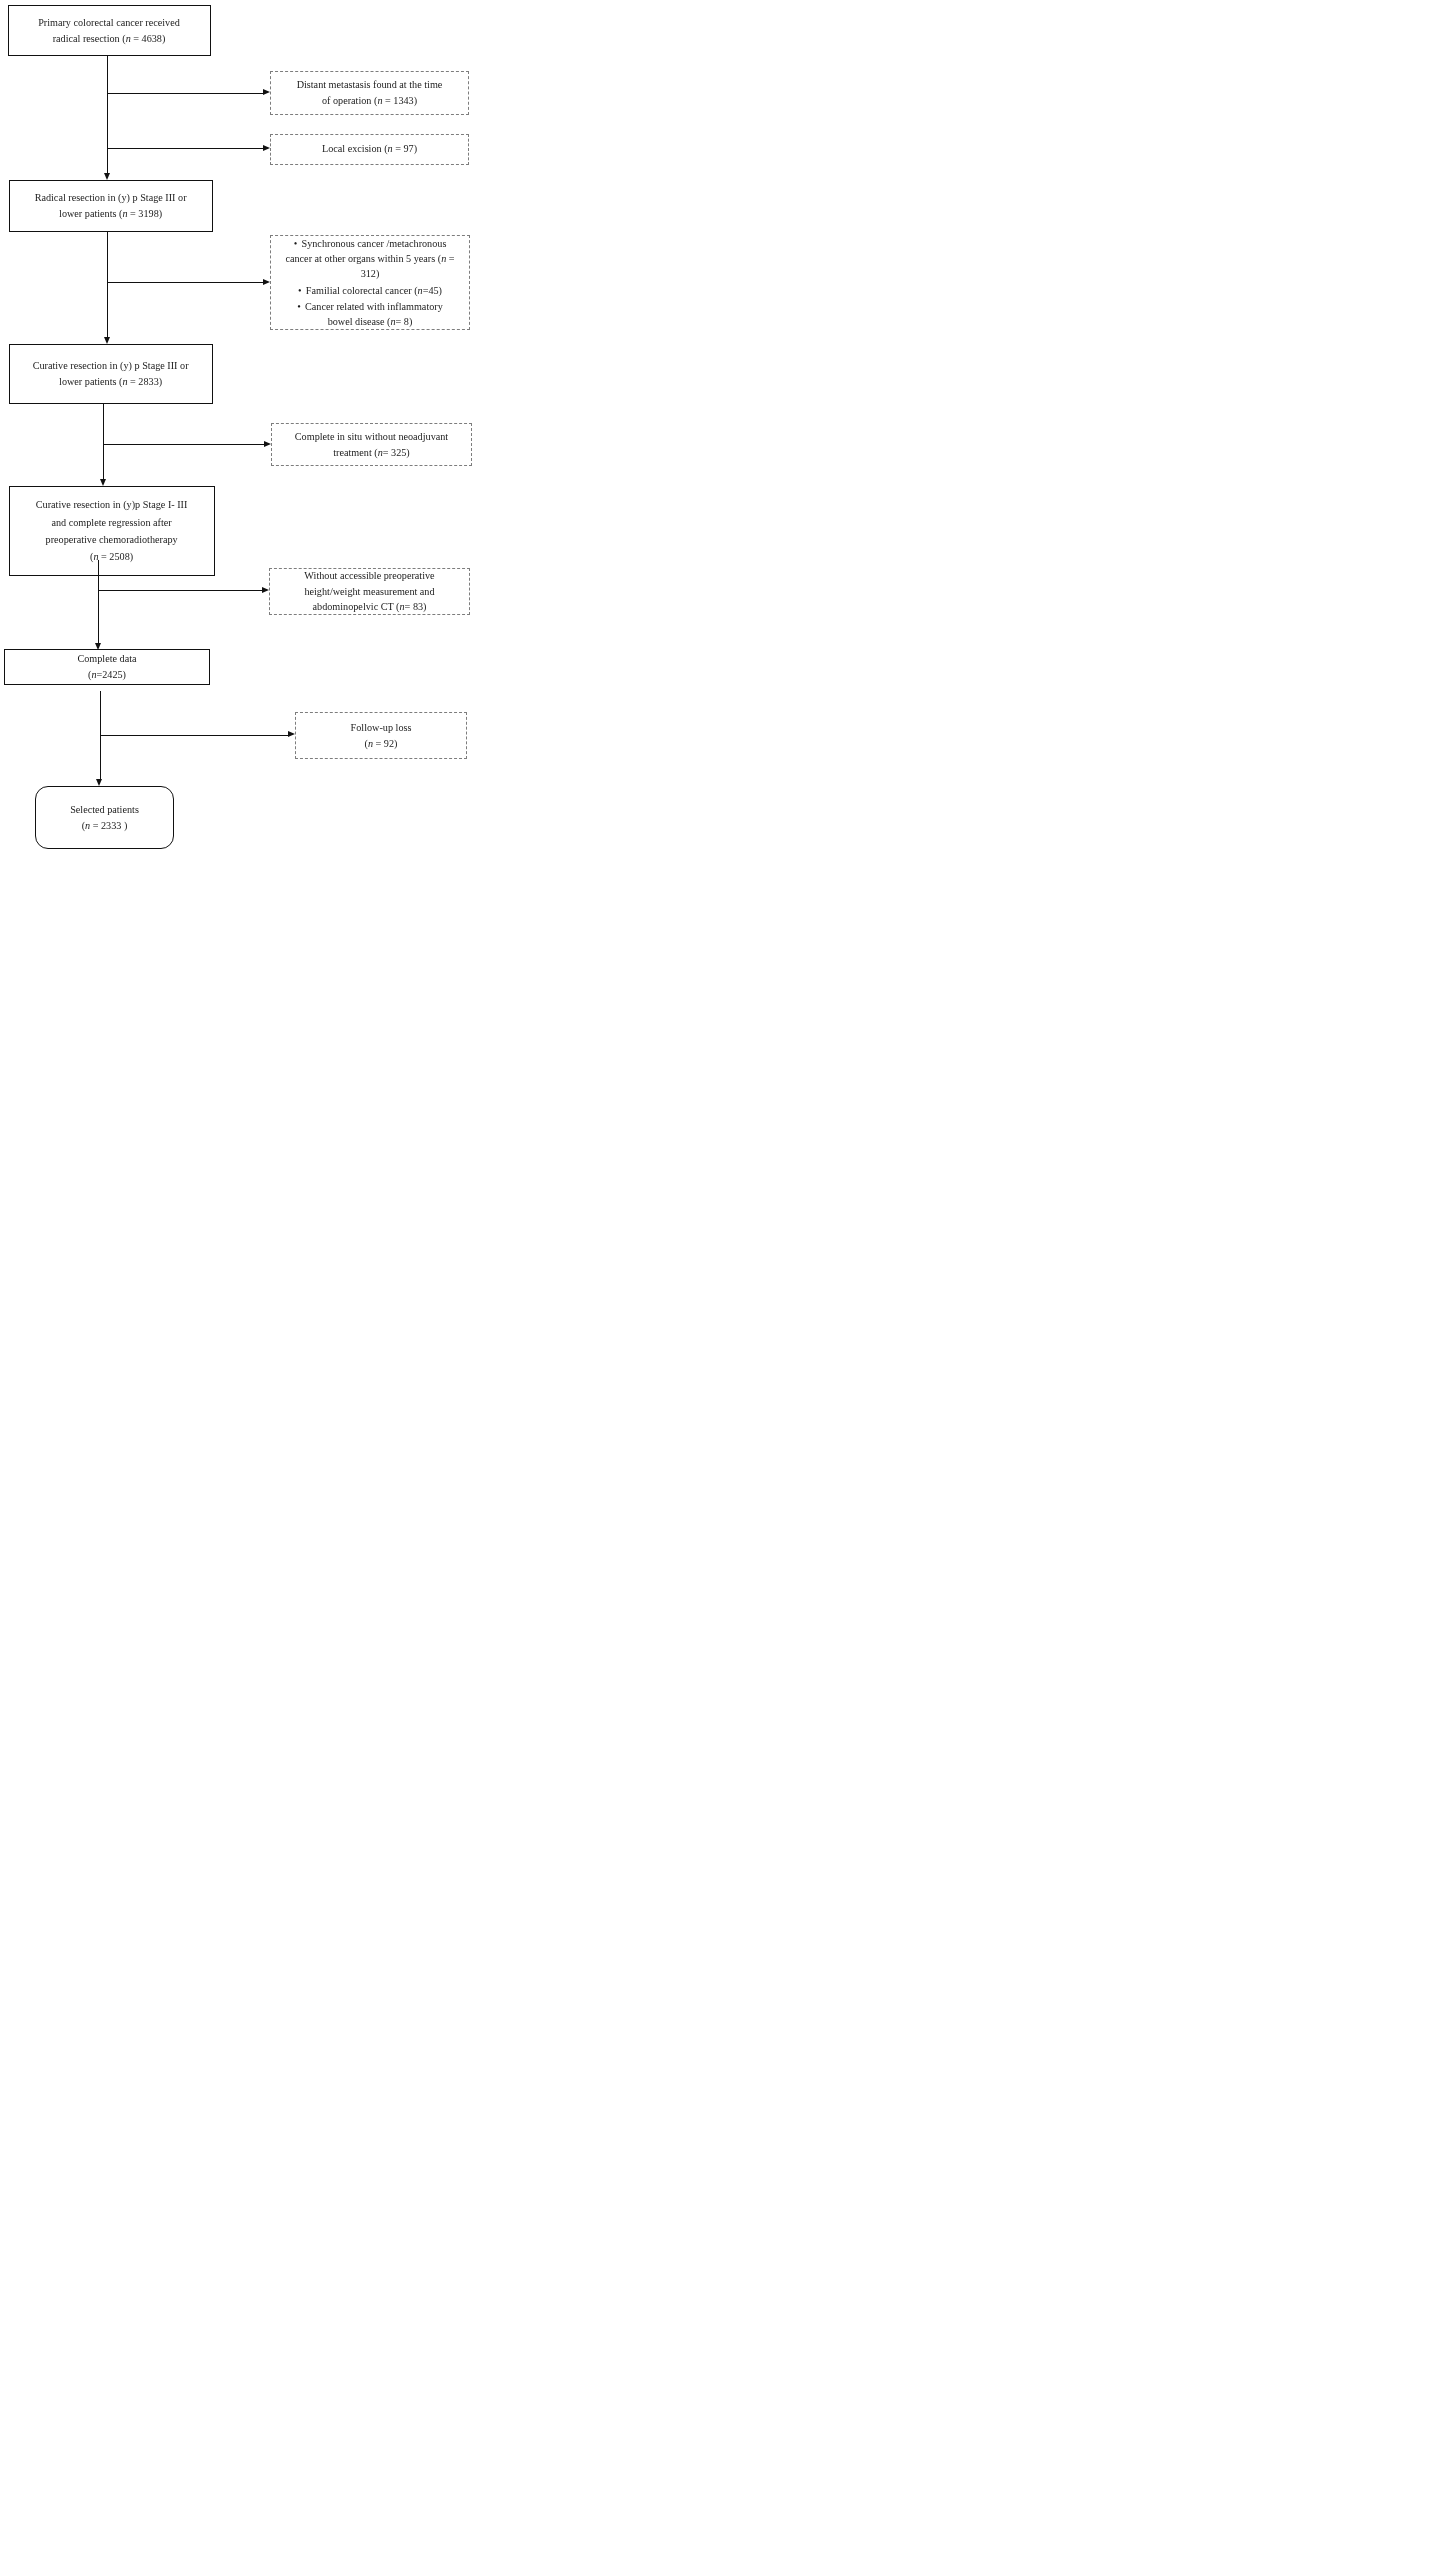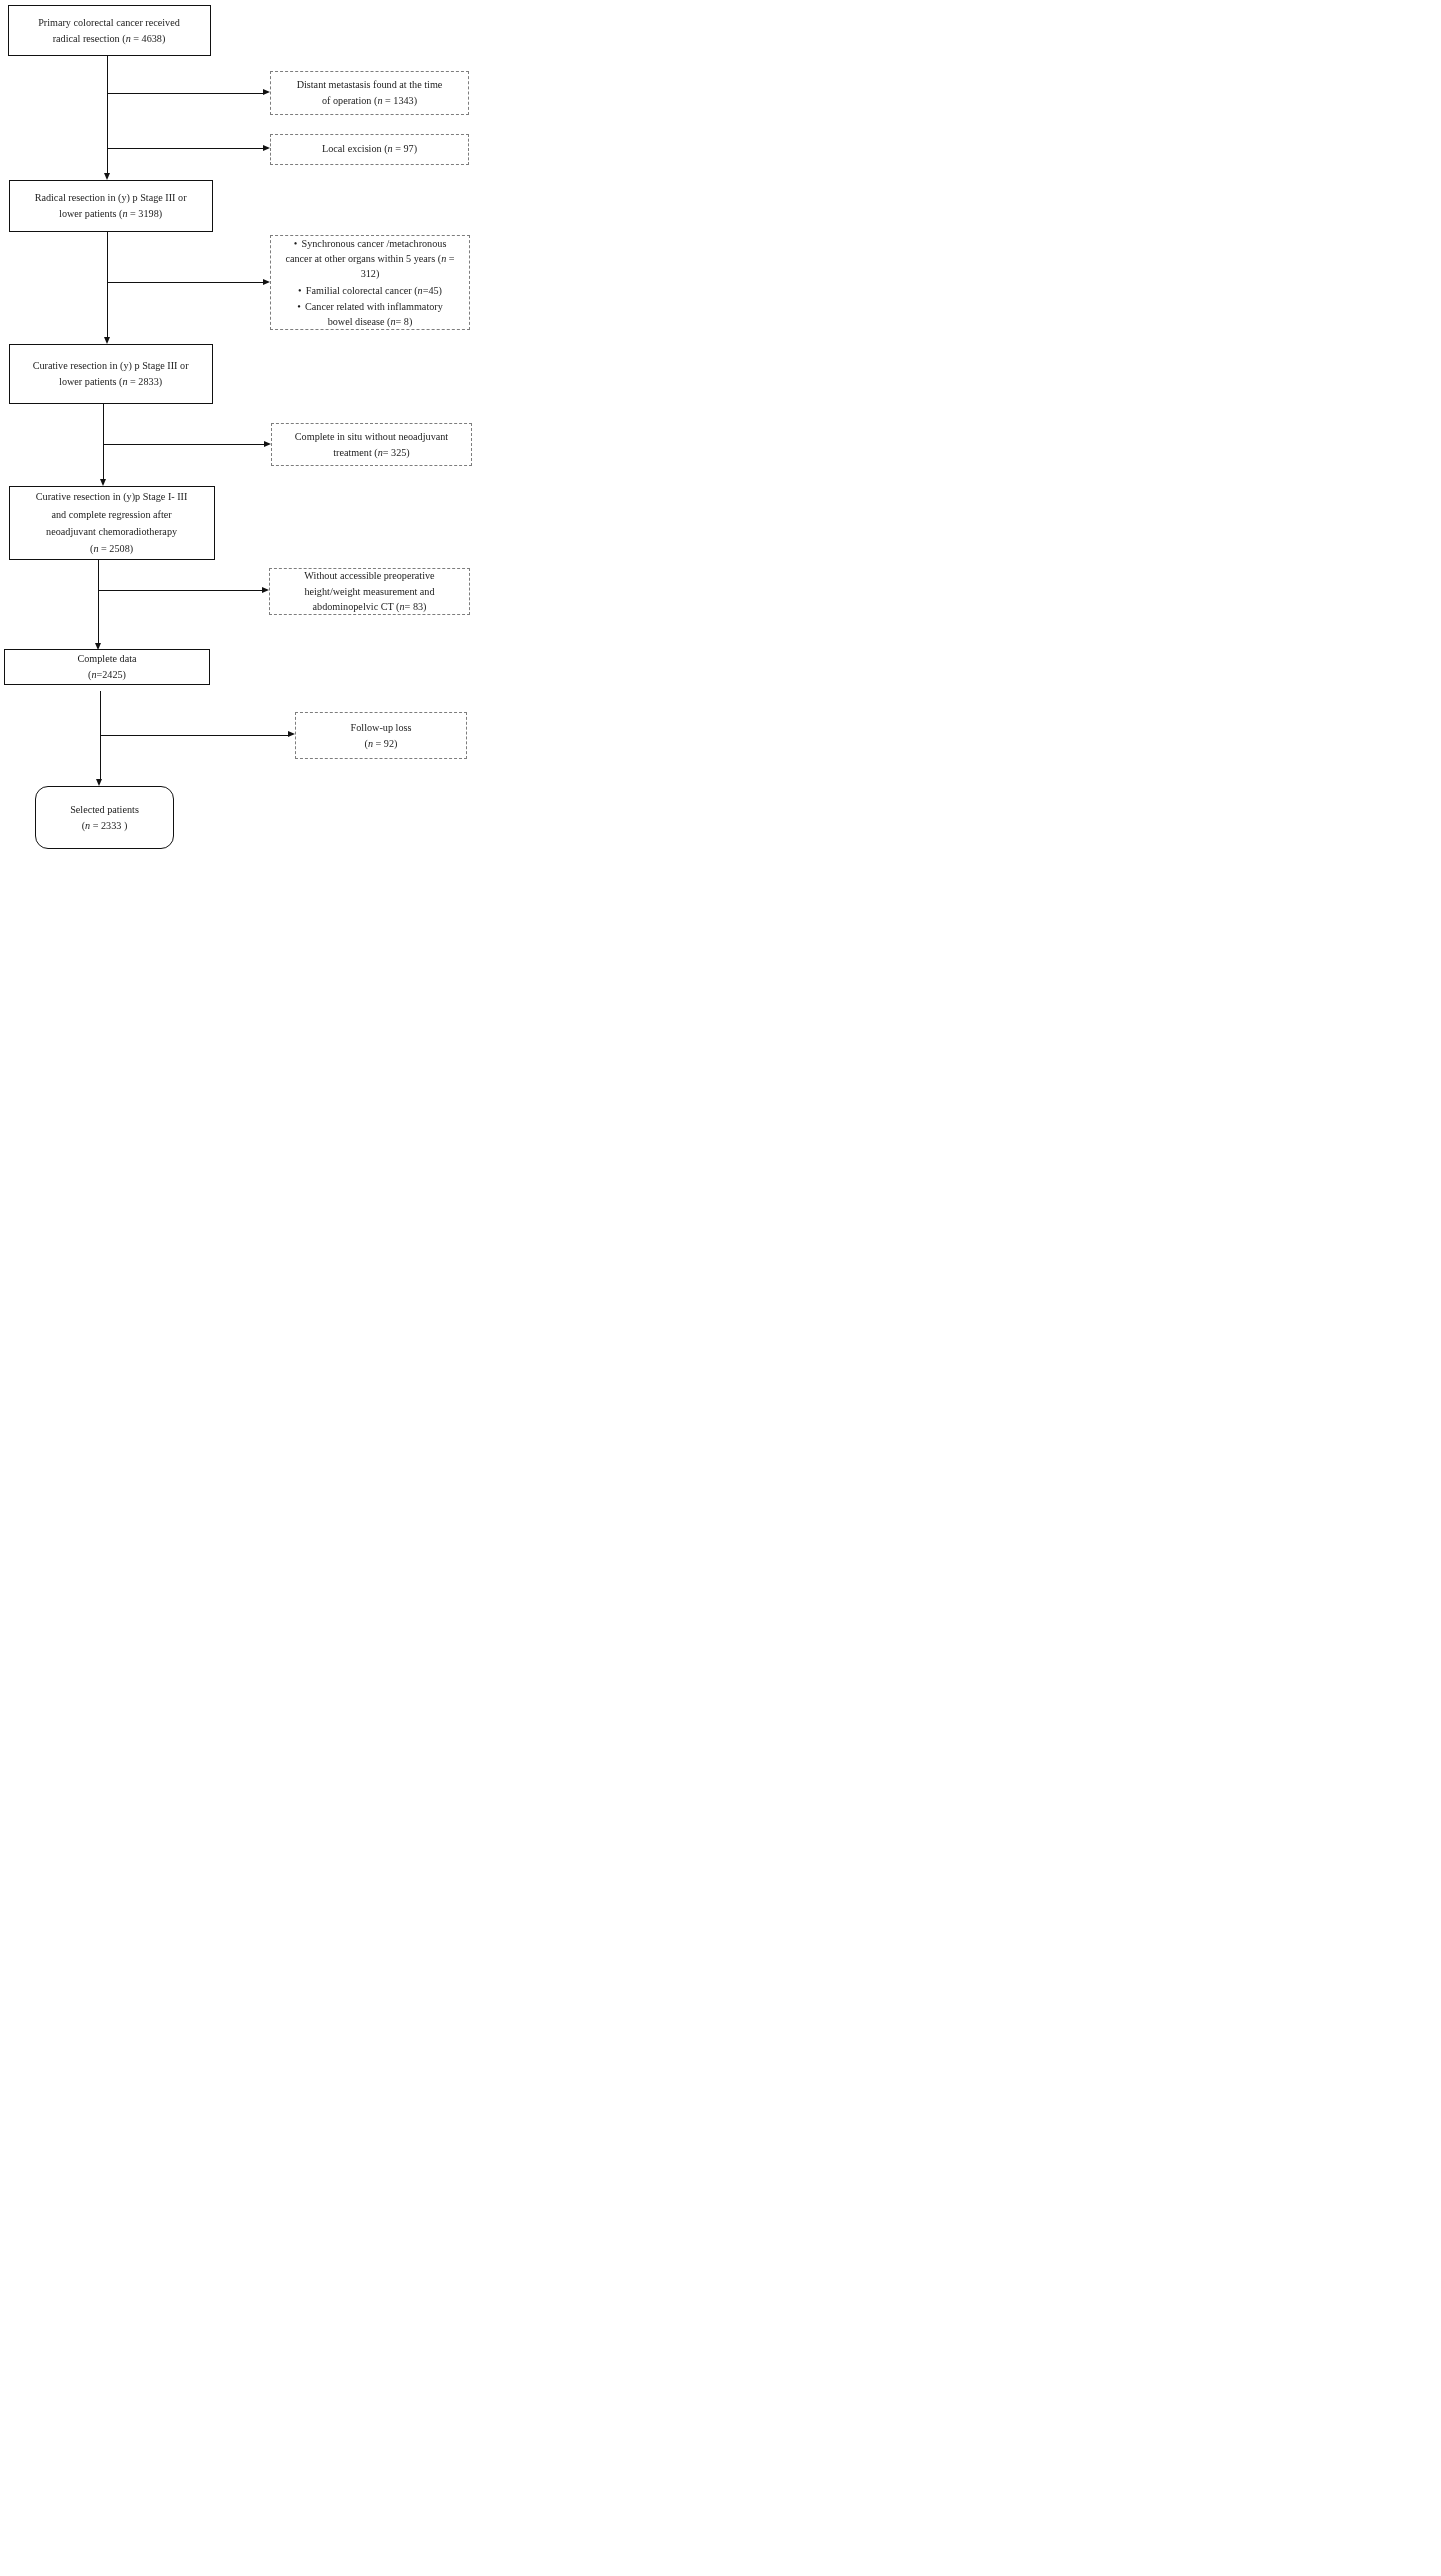--- a/index.html
+++ b/index.html
@@ -48,21 +48,21 @@
   .arrow-right{
     position:absolute;width:0;height:0;
     border-top:3.7px solid transparent;
     border-bottom:3.7px solid transparent;
     border-left:7px solid var(--arrow);
   }
   
   #mb1{left:7.5px;top:5.3px;width:203px;height:51px;font-family:Liberation Serif, serif;}
   #mb2{left:8.6px;top:180px;width:204px;height:52px;}
   #mb3{left:8.6px;top:344px;width:204px;height:60px;}
-  #mb4{left:8.6px;top:486px;width:206px;height:74px;}
+  #mb4{left:8.6px;top:486px;width:206px;height:90px;}
   #mb5{left:4px;top:649px;width:206px;height:36px;}
   #mb6{left:35px;top:786px;width:139px;height:63px;border-radius:13px;}
   
   #eb1{left:270px;top:71px;width:199px;height:44px;}
   #eb2{left:270px;top:134px;width:199px;height:30.5px;}
   #eb3{left:270px;top:235px;width:200px;height:95px;}
   #eb4{left:271px;top:423px;width:201px;height:43px;}
   #eb5{left:269px;top:568px;width:201px;height:47px;}
   #eb6{left:295px;top:712px;width:172px;height:47px;}
 </style>
@@ -79,21 +79,21 @@
       <div class="box-line">Radical resection in (y) p Stage III or</div>
       <div class="box-line">lower patients (<i>n</i> = 3198)</div>
     </div>
   <div class="box solid" id="mb3">
       <div class="box-line">Curative resection in (y) p Stage III or</div>
       <div class="box-line">lower patients (<i>n</i> = 2833)</div>
     </div>
   <div class="box solid" id="mb4">
       <div class="box-line">Curative resection in (y)p Stage I- III</div>
       <div class="box-line">and complete regression after</div>
-      <div class="box-line">neoadjuvant chemoradiotherapy</div>
+      <div class="box-line">preoperative chemoradiotherapy</div>
       <div class="box-line">(<i>n</i> = 2508)</div>
     </div>
   <div class="box solid" id="mb5">
       <div class="box-line">Complete data</div>
       <div class="box-line">(<i>n</i>=2425)</div>
     </div>
   <div class="box solid" id="mb6">
       <div class="box-line">Selected patients</div>
       <div class="box-line">(<i>n</i> = 2333 )</div>
     </div>

